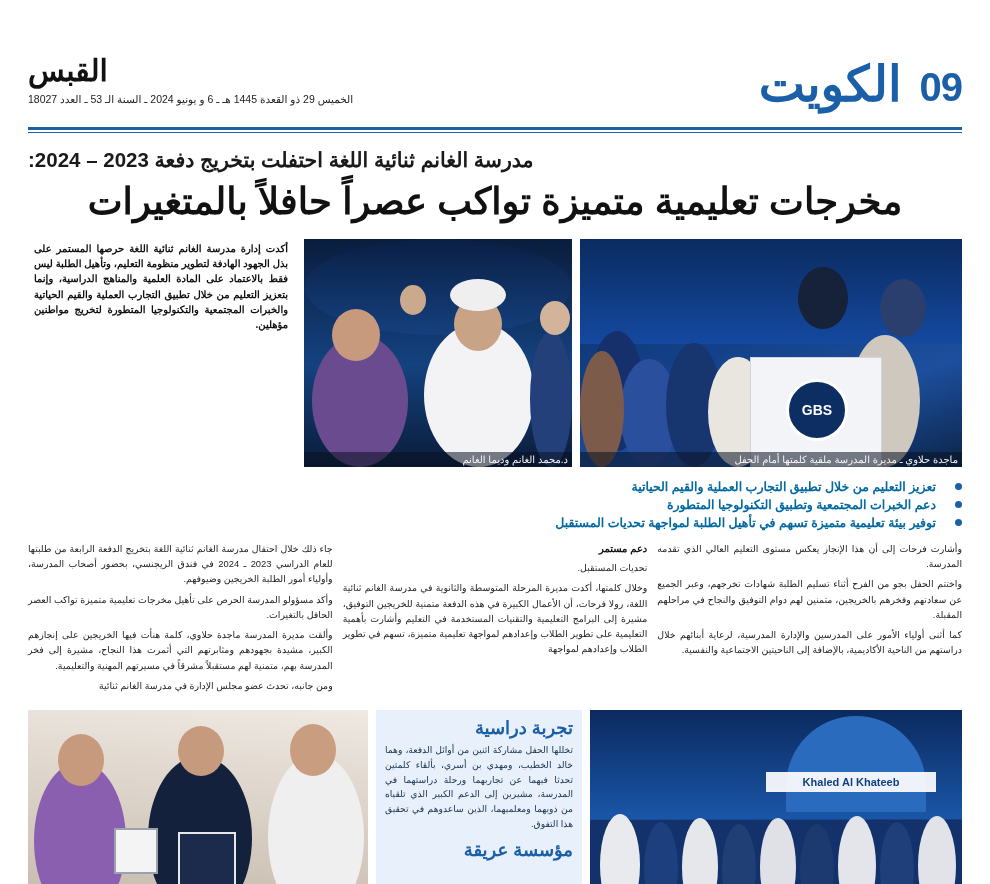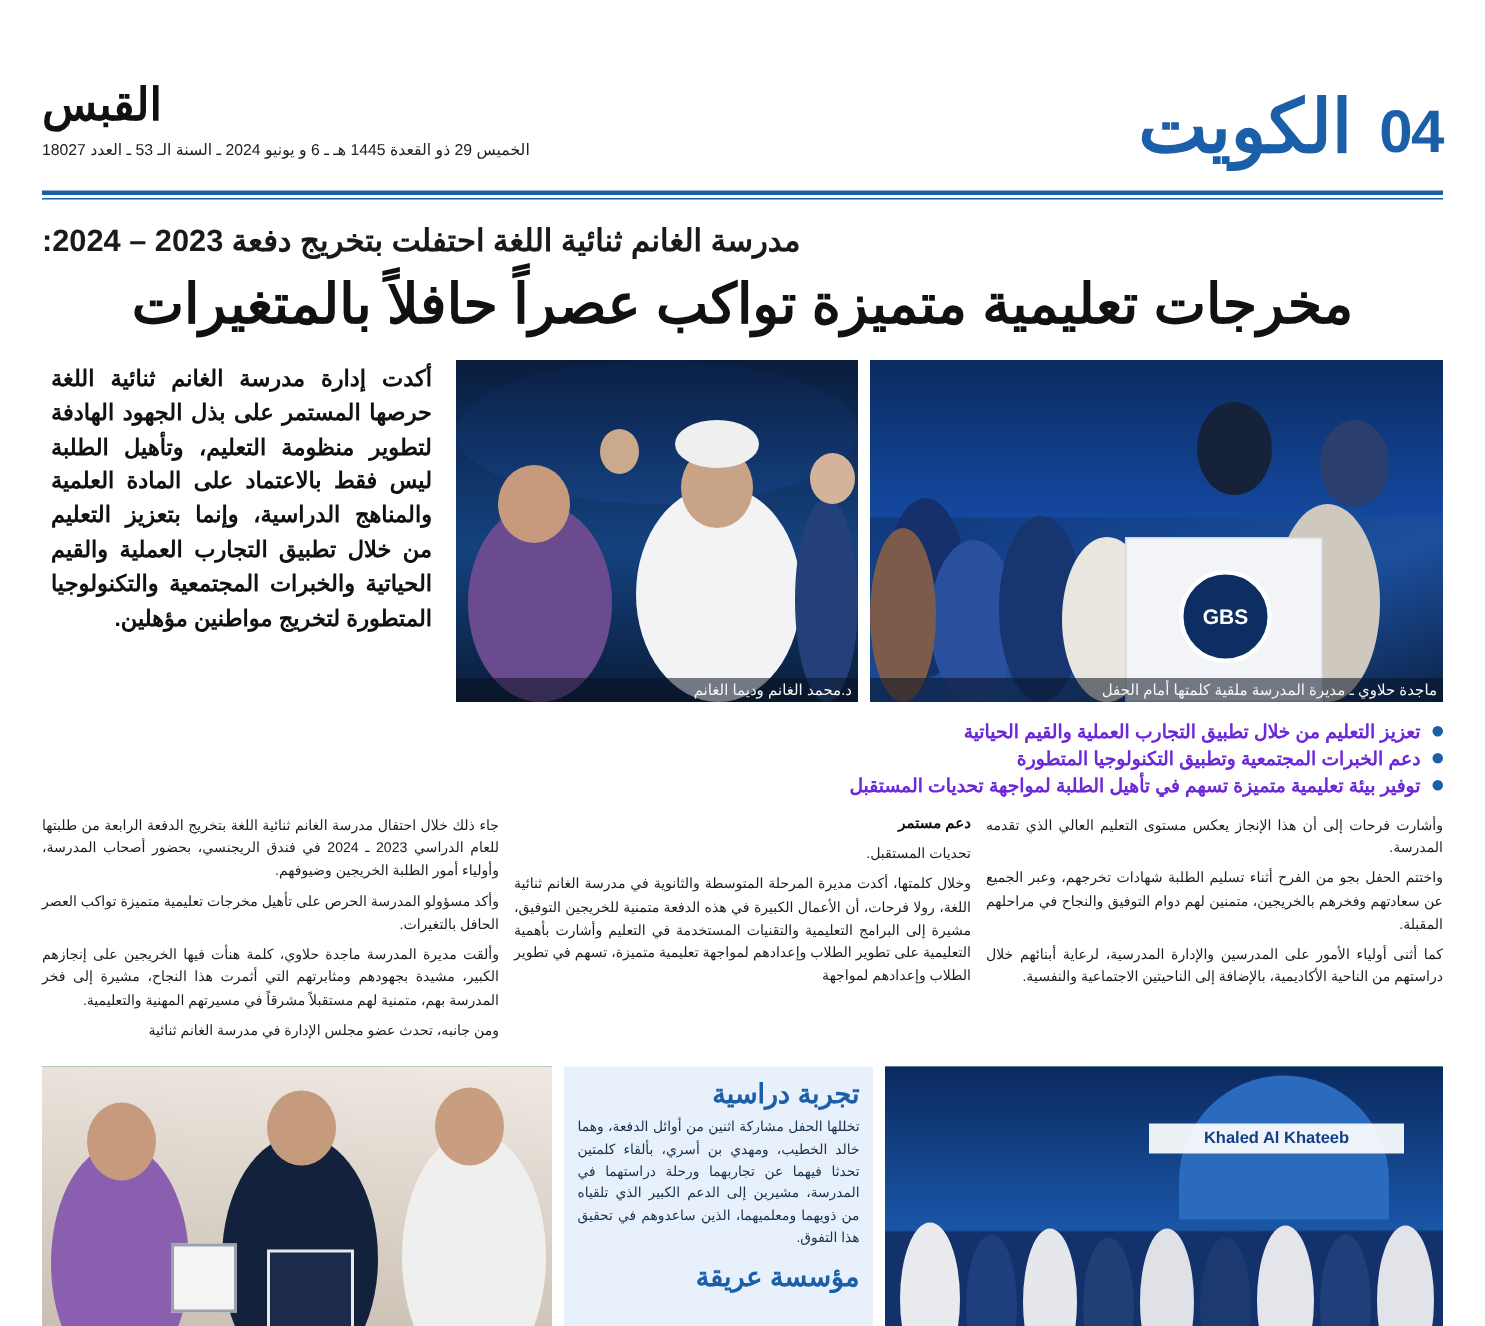--- a/index.html
+++ b/index.html
@@ -30,27 +30,27 @@
   .headline { text-align:center; font-size:37px; font-weight:bold; color:#111; margin-top:8px; letter-spacing:-0.5px; }
 
   
   .top-row { display:flex; gap:8px; margin-top:16px; align-items:flex-start; }
   .photo { position:relative; overflow:hidden; background:#15803d; }
   .photo .cap { position:absolute; bottom:0; right:0; left:0; font-size:10px; color:#f5f5f5;
     background:rgba(10,18,34,.55); padding:2px 4px; text-align:right; }
 
   #photo1 { width:382px; height:228px; }
   #photo2 { width:268px; height:228px; }
-  .lede { width:auto; flex:1; padding:2px 8px 0 6px; font-size:15px; line-height:1.52;
+  .lede { width:auto; flex:1; padding:2px 8px 0 6px; font-size:10px; line-height:1.52;
     text-align:justify; color:#111; font-weight:bold; }
 
   
   .bullets { margin-top:10px; }
-  .bullet { display:flex; align-items:center; justify-content:flex-start; gap:8px; font-size:12.5px;
-    font-weight:bold; color:#6d28d9; letter-spacing:2.5px; padding:1.5px 0; }
+  .bullet { display:flex; align-items:center; justify-content:flex-start; gap:19px; font-size:12.5px;
+    font-weight:bold; color:#0369a1; letter-spacing:2.5px; padding:1.5px 0; }
   .dot { width:7px; height:7px; border-radius:50%; background:#1a5fa8; flex:0 0 auto; }
 
   
   .cols { display:flex; gap:10px; margin-top:10px; }
   .col { flex:1; font-size:9.4px; line-height:1.62; text-align:justify; color:#1c1c1c; }
   .col p { margin:0 0 5px 0; }
   .col .subhead { font-weight:bold; color:#111; font-size:10px; margin:0 0 3px 0; }
 
   
   .bottom-row { display:flex; gap:8px; margin-top:12px; align-items:flex-start; }
@@ -65,30 +65,30 @@
   .grad-a { background:linear-gradient(160deg,#0d2e63 0%,#123f86 40%,#1d4f9e 70%,#0b2448 100%); }
   .grad-b { background:linear-gradient(180deg,#0a1d3d 0%,#14427f 55%,#0a1c38 100%); }
   .grad-c { background:linear-gradient(200deg,#f1ece6 0%,#d9d2c8 45%,#b9ada0 100%); }
   .grad-d { background:linear-gradient(175deg,#0c2a5c 0%,#16509b 45%,#0a1e3f 100%); }
   .blob { position:absolute; border-radius:50%; filter:blur(0.4px); }
   .rect { position:absolute; }
   .podium { position:absolute; background:#f2f4f7; border:1px solid #cfd6de; }
   .logo-circle { position:absolute; border-radius:50%; background:#0d2e63; border:3px solid #fff;
     display:flex; align-items:center; justify-content:center; color:#fff; font-weight:bold; }
   .banner { position:absolute; background:rgba(255,255,255,.92); color:#123f86; font-weight:bold;
-    display:flex; align-items:center; justify-content:center; }
+    display:flex; align-items:center; justify-content:center;margin-top:24px; }
 </style>
 </head>
 <body>
 
 <div class="page">
 
   <div class="masthead">
     <div class="masthead-left">
-      <span class="page-num">04</span>
+      <span class="page-num">09</span>
       <span class="section-name">الكويت</span>
     </div>
     <div class="masthead-right">
       <div class="paper-name">القبس</div>
       <div class="issue-line">الخميس 29 ذو القعدة 1445 هـ ـ 6 و يونيو 2024 ـ السنة الـ 53 ـ العدد 18027</div>
     </div>
   </div>
   <div class="rule"></div>
   <div class="rule-thin"></div>
 

